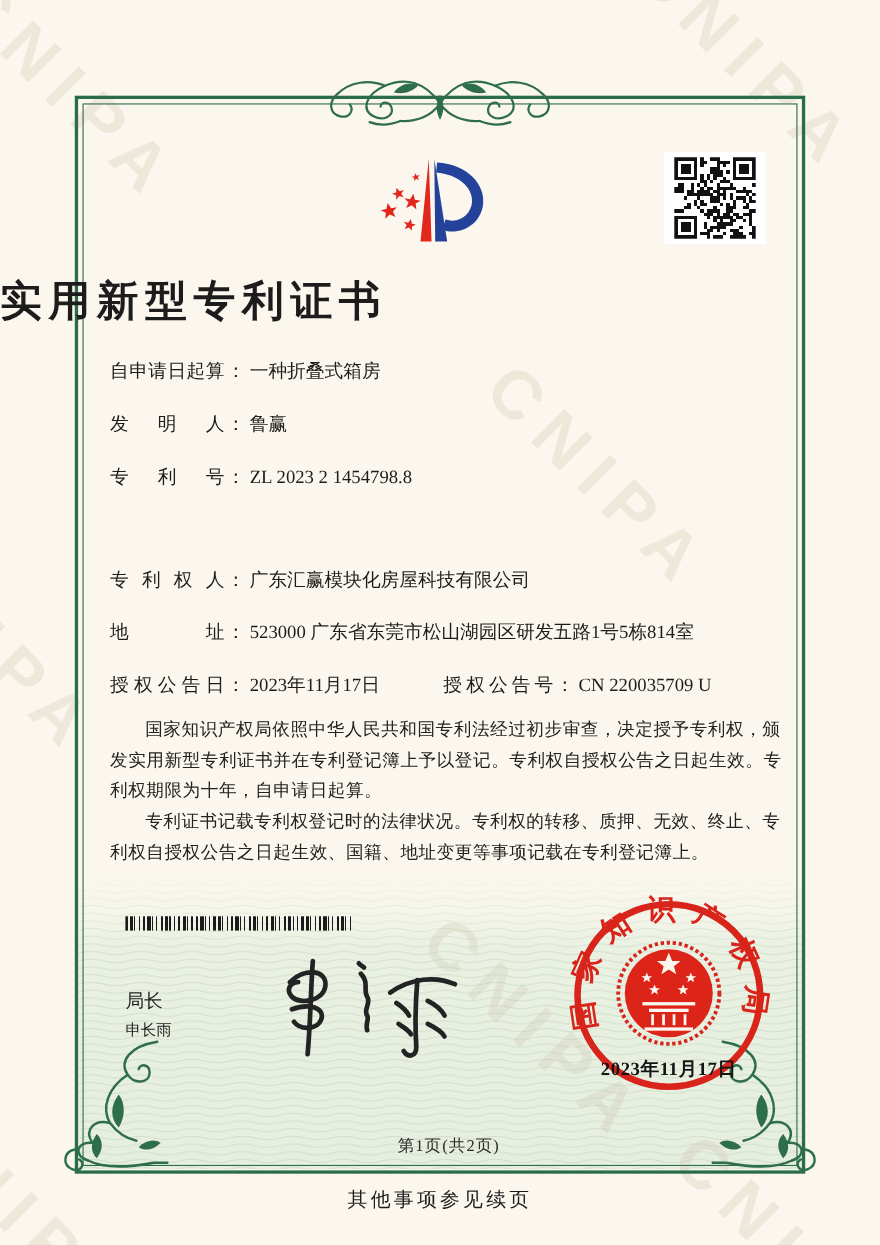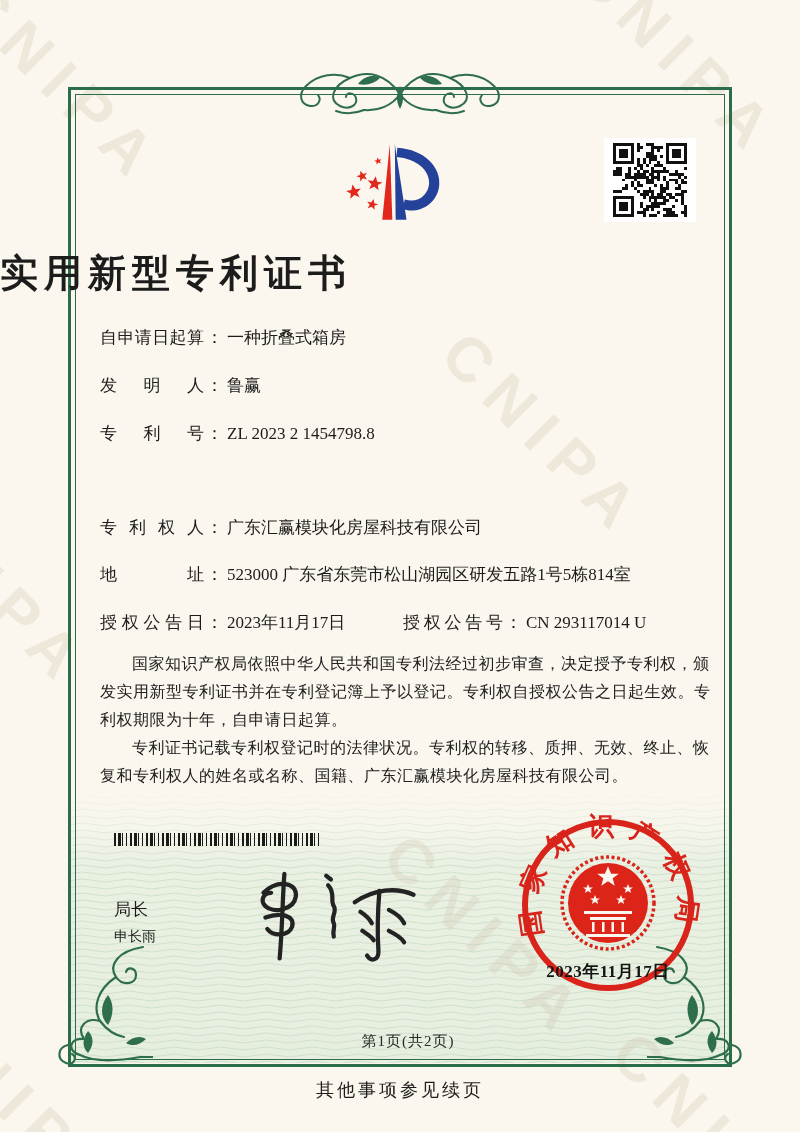--- a/index.html
+++ b/index.html
@@ -400,26 +400,26 @@
     <div class="frow" style="top:422px">
       <span class="flabel">专利号</span><span class="fcolon">：</span><span class="fvalue">ZL 2023 2 1454798.8</span>
     </div>
     <div class="frow" style="top:516px">
       <span class="flabel">专利权人</span><span class="fcolon">：</span><span class="fvalue">广东汇赢模块化房屋科技有限公司</span>
     </div>
     <div class="frow" style="top:563px">
       <span class="flabel">地址</span><span class="fcolon">：</span><span class="fvalue">523000 广东省东莞市松山湖园区研发五路1号5栋814室</span>
     </div>
     <div class="frow" style="top:611px">
-      <span class="flabel">授权公告日</span><span class="fcolon">：</span><span class="fvalue fixedw">2023年11月17日</span><span class="flabel2">授权公告号</span><span class="fcolon">：</span><span class="fvalue">CN 293117014 U</span>
+      <span class="flabel">授权公告日</span><span class="fcolon">：</span><span class="fvalue fixedw">2023年11月17日</span><span class="flabel2">授权公告号</span><span class="fcolon">：</span><span class="fvalue">CN 220035709 U</span>
     </div>
 
     <div class="paras">
       <p>国家知识产权局依照中华人民共和国专利法经过初步审查，决定授予专利权，颁发实用新型专利证书并在专利登记簿上予以登记。专利权自授权公告之日起生效。专利权期限为十年，自申请日起算。</p>
-      <p>专利证书记载专利权登记时的法律状况。专利权的转移、质押、无效、终止、恢复和专利权人的姓名或名称、国籍、广东汇赢模块化房屋科技有限公司。</p>
+      <p>专利证书记载专利权登记时的法律状况。专利权的转移、质押、无效、终止、专利权自授权公告之日起生效、国籍、地址变更等事项记载在专利登记簿上。</p>
     </div>
 
     <div class="barcode"></div>
 
     <div class="sig-role">局长</div>
     <div class="sig-name">申长雨</div>
     <svg class="signature" width="190" height="100" viewBox="0 0 200 105">
       <g stroke="#232323" stroke-width="4.5" fill="none" stroke-linecap="round" stroke-linejoin="round">
         <path d="M52,6 C50,30 50,62 47,95"></path>
         <path d="M30,26 C44,12 66,14 64,30 C62,44 40,48 32,40 C26,34 30,26 38,26"></path>

